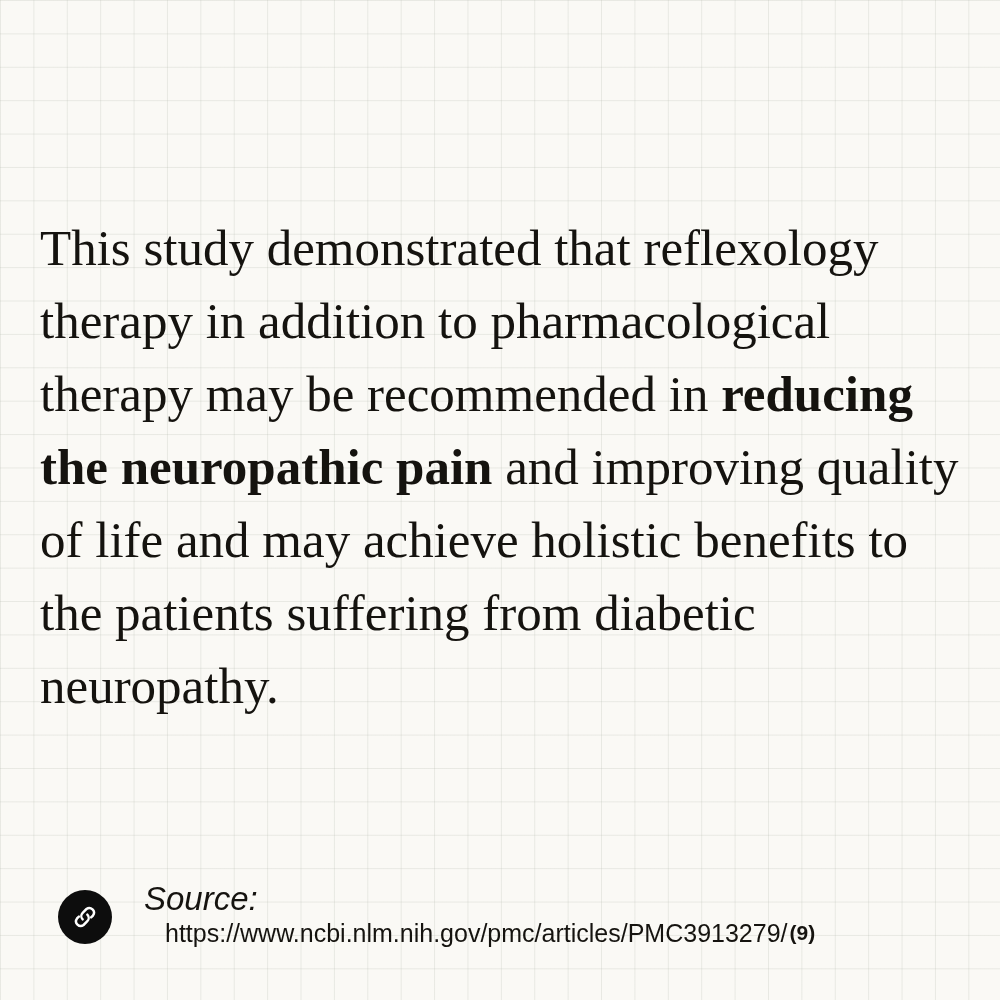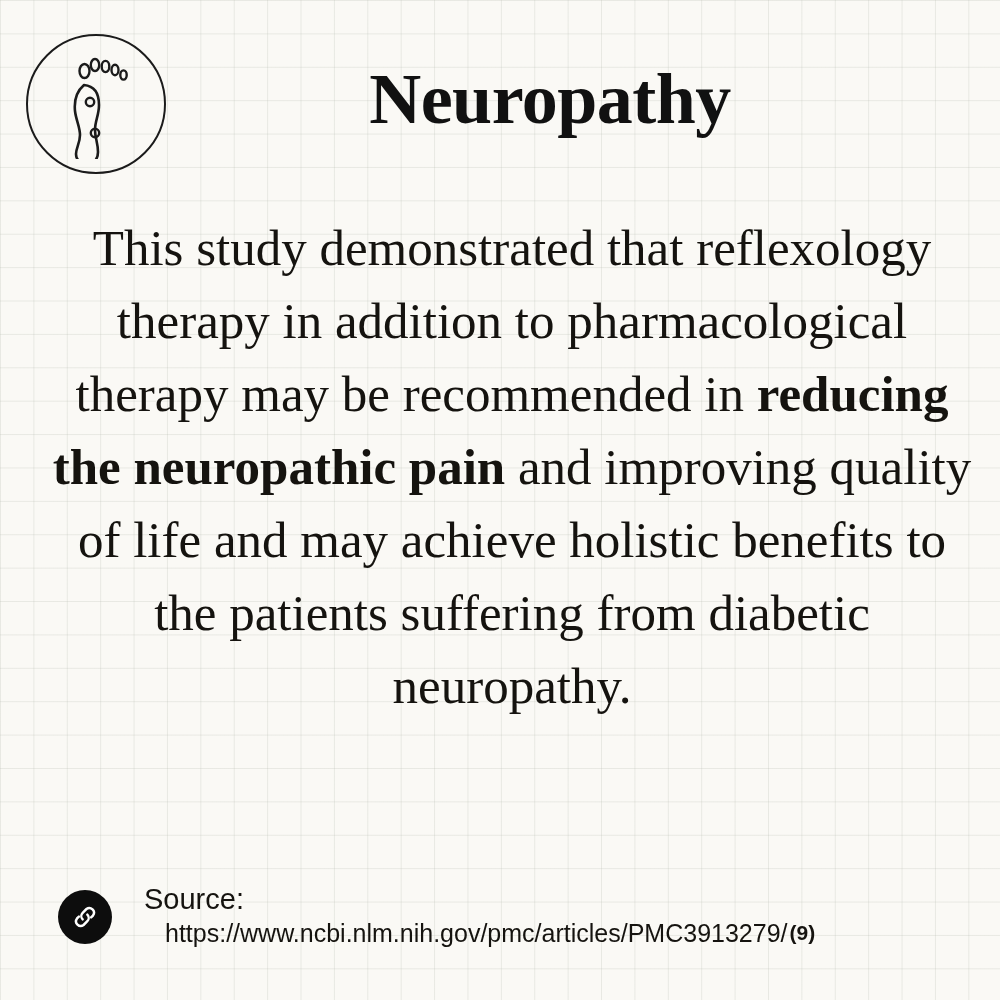--- a/index.html
+++ b/index.html
@@ -61,23 +61,22 @@
     font-size: 72px;
     line-height: 82px;
     color: #111111;
     letter-spacing: -0.5px;
   }
 
   
   #body-text {
     position: absolute;
     top: 212px;
-    left: 52px;
+    left: 40px;
     width: 920px;
-    text-align: center;
     font-family: "Liberation Serif", serif;
     font-size: 51px;
     line-height: 73px;
     color: #15130f;
   }
   #body-text .bold {
     font-weight: bold;
   }
 
   
@@ -104,58 +103,42 @@
     transform: translate(-50%, -50%);
   }
   #source-texts {
     position: absolute;
     left: 86px;
     top: 0;
     font-family: "Liberation Sans", sans-serif;
     color: #15130f;
   }
   #source-label {
-    font-size: 29px;
+    font-size: 33px;
     line-height: 34px;
+    font-style: italic;
   }
   #source-url-line {
     font-size: 25px;
     line-height: 34px;
     white-space: nowrap;
     margin-left: 21px;
   }
   #source-ref {
     font-weight: bold;
     font-size: 21px;
     vertical-align: 2px;
     margin-left: 2px;
   }
 </style>
 </head>
 <body>
 
 <div id="page">
 
-  <div id="header">
-
-    <div id="foot-badge">
-      <svg width="96" height="110" viewBox="0 0 96 110" fill="none" xmlns="http://www.w3.org/2000/svg">
-        <path d="M36 36c-7 6-10 16-9 26 1 9 5 16 5 24 0 8-4 13-4 19 0 6 5 10 11 10 7 0 11-5 11-12 0-9-3-14-3-22 0-9 4-15 4-25 0-11-4-19-15-20z" stroke="#1b1b1b" stroke-width="2.6" fill="none" stroke-linecap="round" stroke-linejoin="round"></path>
-        <ellipse cx="47" cy="16" rx="4.2" ry="6" stroke="#1b1b1b" stroke-width="2.4" fill="none"></ellipse>
-        <ellipse cx="57.5" cy="17.5" rx="3.8" ry="5.6" stroke="#1b1b1b" stroke-width="2.4" fill="none"></ellipse>
-        <ellipse cx="67" cy="21" rx="3.5" ry="5.2" stroke="#1b1b1b" stroke-width="2.4" fill="none"></ellipse>
-        <ellipse cx="75.5" cy="26" rx="3.2" ry="4.6" stroke="#1b1b1b" stroke-width="2.4" fill="none"></ellipse>
-        <ellipse cx="36.5" cy="22" rx="5" ry="7" stroke="#1b1b1b" stroke-width="2.4" fill="none"></ellipse>
-        <circle cx="42" cy="53" r="4.2" stroke="#1b1b1b" stroke-width="2.4" fill="none"></circle>
-        <circle cx="47" cy="84" r="4.2" stroke="#1b1b1b" stroke-width="2.4" fill="none"></circle>
-      </svg>
-    </div>
-
-    <div id="title">Neuropathy</div>
-  </div>
 
   <div id="body-text">
     <span>This study demonstrated that reflexology therapy in addition to pharmacological therapy may be recommended in </span><span class="bold">reducing the neuropathic pain</span><span> and improving quality of life and may achieve holistic benefits to the patients suffering from diabetic neuropathy.</span>
   </div>
 
   <div id="source-row">
     <div id="link-badge">
       <svg width="30" height="30" viewBox="0 0 32 32" fill="none" xmlns="http://www.w3.org/2000/svg">
         <path d="M13.5 18.5a5 5 0 0 1 0-7l4-4a5 5 0 0 1 7 7l-2 2" stroke="#ffffff" stroke-width="2.6" stroke-linecap="round"></path>
         <path d="M18.5 13.5a5 5 0 0 1 0 7l-4 4a5 5 0 0 1-7-7l2-2" stroke="#ffffff" stroke-width="2.6" stroke-linecap="round"></path>

